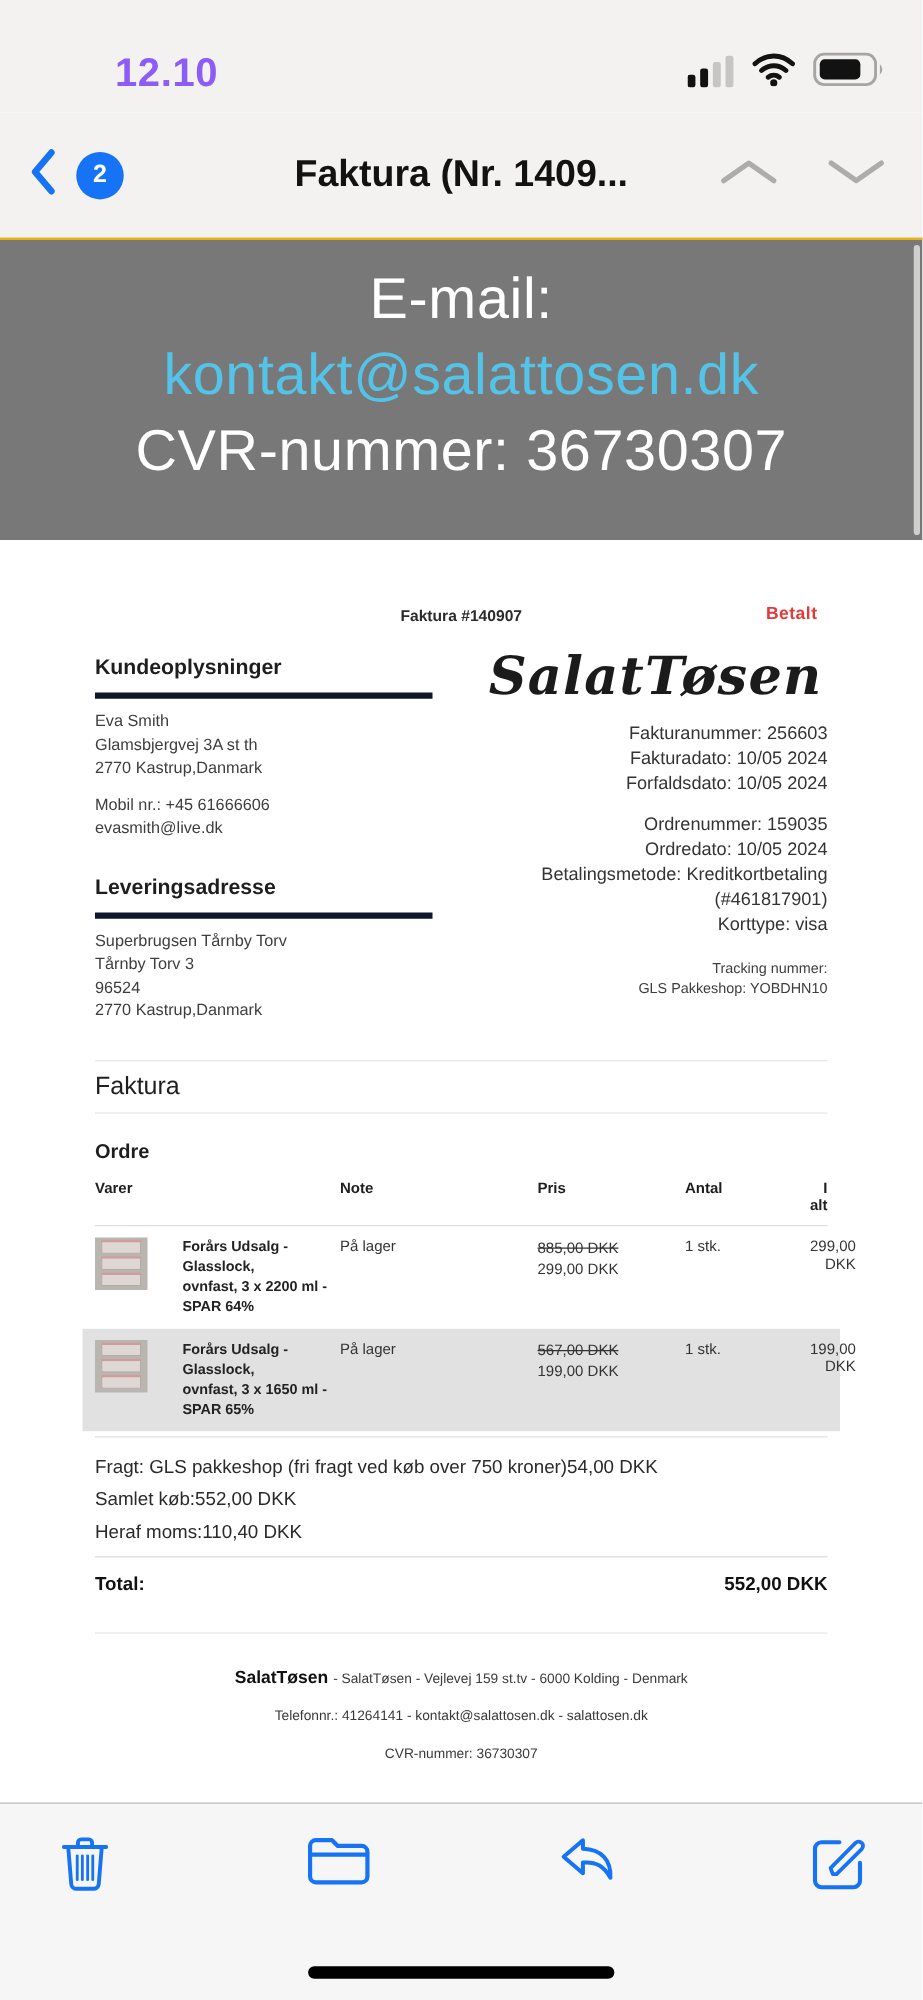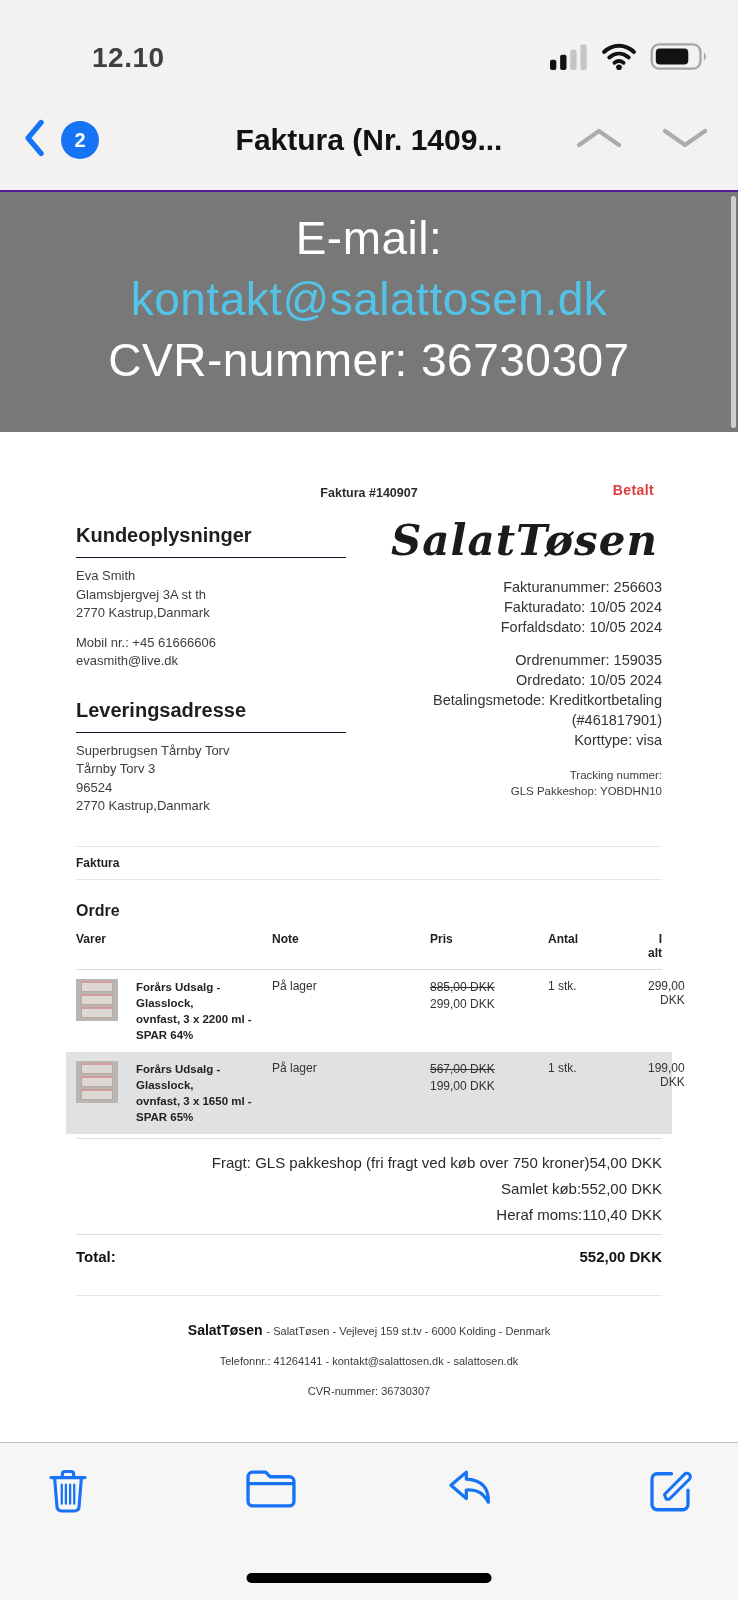--- a/index.html
+++ b/index.html
@@ -2,83 +2,83 @@
 <html><head>
 <meta charset="utf-8">
 <style>
   html,body{margin:0;padding:0;}
   body{width:738px;height:1600px;position:relative;background:#fff;overflow:hidden;
        font-family:"Liberation Sans",sans-serif;-webkit-font-smoothing:antialiased;}
 
   
   .statusbar{height:90px;background:#f3f2f1;display:flex;align-items:center;
              justify-content:space-between;box-sizing:border-box;padding:26px 30px 0 92px;}
-  .time{font-size:28px;font-weight:bold;color:#404040;letter-spacing:.5px;}
+  .time{font-size:32px;font-weight:bold;color:#8b5cf6;letter-spacing:.5px;}
   .sticons{display:flex;align-items:center;gap:13px;}
 
   
   .navbar{height:100px;background:#f3f2f1;position:relative;}
   .backwrap{position:absolute;left:22px;top:50%;transform:translateY(-50%);
             display:flex;align-items:center;gap:15px;cursor:pointer;}
   .badge{width:38px;height:38px;border-radius:50%;background:#1673f5;color:#fff;
          font-size:20px;font-weight:bold;display:flex;align-items:center;justify-content:center;}
   .navtitle{position:absolute;left:50%;top:50%;transform:translate(-50%,-50%);
             font-size:30px;font-weight:bold;color:#121212;white-space:nowrap;}
   .navchevrons{position:absolute;right:30px;top:50%;transform:translateY(-50%);
                display:flex;gap:40px;align-items:center;}
 
   
   .emailhdr{height:242px;background:#787878;text-align:center;box-sizing:border-box;
-            padding-top:16px;color:#fff;border-top:2px solid #4c1d95;}
+            padding-top:16px;color:#fff;border-top:2px solid #eab308;}
   .emailhdr .l{font-size:46px;line-height:61px;letter-spacing:.5px;}
   .emaillink{color:#54c3e8;text-decoration:none;cursor:pointer;}
   .scrollpill{position:absolute;right:2px;top:196px;width:5px;height:232px;
               background:#cfcfce;border-radius:3px;}
 
   
   .invoice{padding:54px 76px 0;color:#3c3c3c;}
   .toprow{position:relative;height:20px;}
   .docref{position:absolute;left:50%;transform:translateX(-50%);
           font-size:12.5px;font-weight:bold;color:#2b2b2b;}
   .paid{position:absolute;right:8px;top:-4px;color:#e03a3a;font-weight:bold;
         font-size:14px;letter-spacing:.4px;}
   .cols{display:flex;margin-top:2px;}
   .colL{width:46%;box-sizing:border-box;}
   .colR{width:54%;text-align:right;}
-  .blockhead{font-size:20px;font-weight:bold;color:#1e1e1e;margin:16px 0 0;
-             border-bottom:1px solid #0f172a;padding-bottom:10px;}
+  .blockhead{font-size:17px;font-weight:bold;color:#1e1e1e;margin:16px 0 0;
+             border-bottom:5px solid #0f172a;padding-bottom:10px;}
   .addr{font-size:13px;color:#3d3d3d;line-height:18.5px;margin-top:9px;}
   .addr div{margin:0;}
   .contact{font-size:13px;color:#3d3d3d;line-height:18.5px;margin-top:11px;}
   .logo{font-family:"DejaVu Serif",serif;font-style:italic;font-weight:bold;
         font-size:42px;color:#1b1b1b;letter-spacing:1px;margin:8px 4px 12px 0;}
   .meta{font-size:14.5px;color:#333;line-height:20px;}
   .meta+.meta{margin-top:13px;}
   .tracking{font-size:11.5px;color:#3d3d3d;line-height:16px;margin-top:17px;}
 
   .secFaktura{margin-top:30px;border-top:1px solid #e6e6e6;border-bottom:1px solid #e6e6e6;
-              padding:9px 0;font-size:12px;font-weight:bold;color:#1e1e1e;}
+              padding:9px 0;font-size:20px;font-weight:normal;color:#1e1e1e;}
 
   .ordreHead{font-size:16px;font-weight:bold;color:#1e1e1e;margin:22px 0 12px;}
   .thead,.trowg{display:grid;grid-template-columns:196px 158px 118px 100px 1fr;align-items:start;}
   .thead{font-size:12px;font-weight:bold;color:#1e1e1e;padding-bottom:9px;border-bottom:1px solid #dedede;}
   .trowg{font-size:12px;color:#333;padding:9px 0;}
   .rowalt{background:#e1e1e1;margin:0 -10px;padding:9px 10px;}
-  .varer{display:flex;gap:18px;}
+  .varer{display:flex;gap:28px;}
   .thumb{width:42px;height:42px;background:#b9b5b0;flex:none;display:flex;flex-direction:column;
          justify-content:center;align-items:center;gap:2px;box-sizing:border-box;}
   .thumb i{display:block;width:30px;height:8px;background:#ddd8d3;
            border:1px solid #bba7a4;border-top:2px solid #d39b9b;border-radius:1px;}
   .pname{font-weight:bold;font-size:11.5px;line-height:16px;color:#222;}
   .pris div{line-height:17px;}
   .old{text-decoration:line-through;}
   .ralign{text-align:right;}
 
   .totals{margin-top:4px;border-top:1px solid #e0e0e0;padding-top:13px;font-size:15px;color:#2a2a2a;}
-  .trow{display:flex;justify-content:flex-end;margin-bottom:5px;}
+  .trow{display:flex;justify-content:flex-start;margin-bottom:5px;}
   .trow .lbl{max-width:430px;line-height:21px;}
   .trow .val{line-height:21px;}
   .grand{display:flex;justify-content:space-between;border-top:1px solid #dcdcdc;
          margin-top:9px;padding-top:13px;font-size:15px;font-weight:bold;color:#111;}
   .fsep{border:none;border-top:1px solid #e6e6e6;margin:30px 0 0;}
   .ifooter{text-align:center;margin-top:22px;font-size:11px;color:#3a3a3a;line-height:24px;}
   .fbrand{font-size:14px;font-weight:bold;color:#101010;}
   .frest{margin-left:4px;}
   .fline{margin-top:6px;}
 

